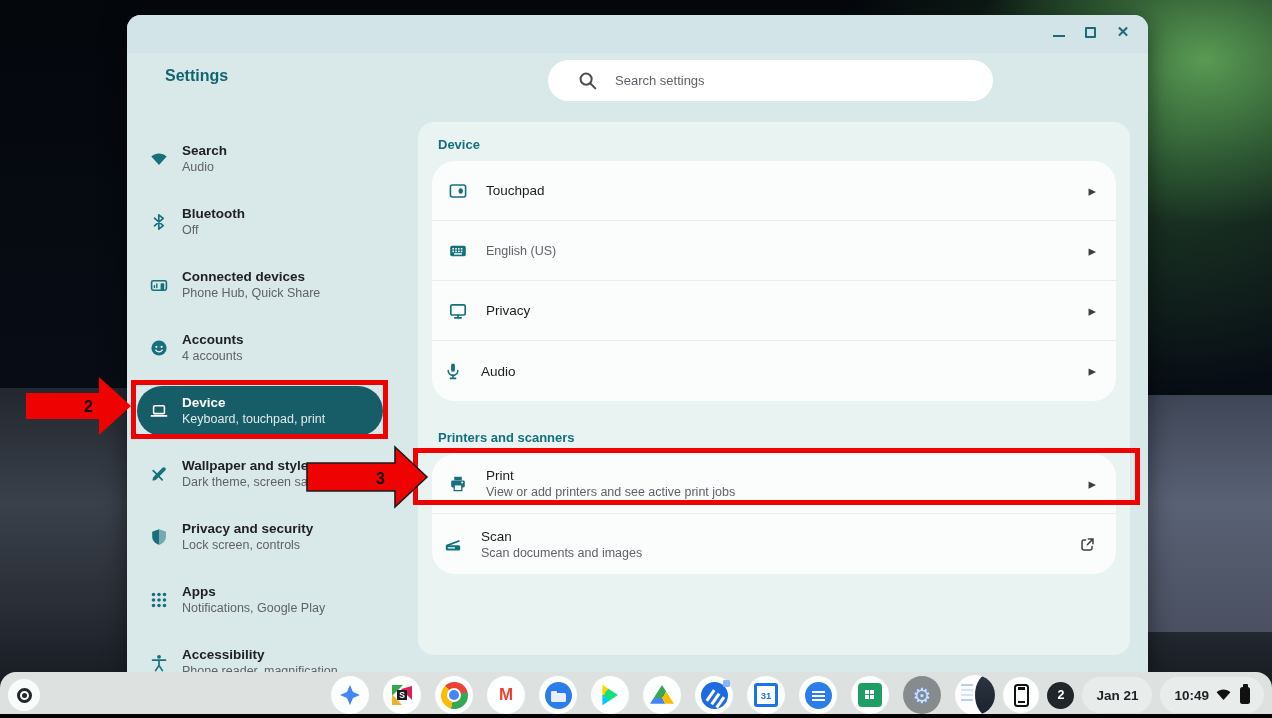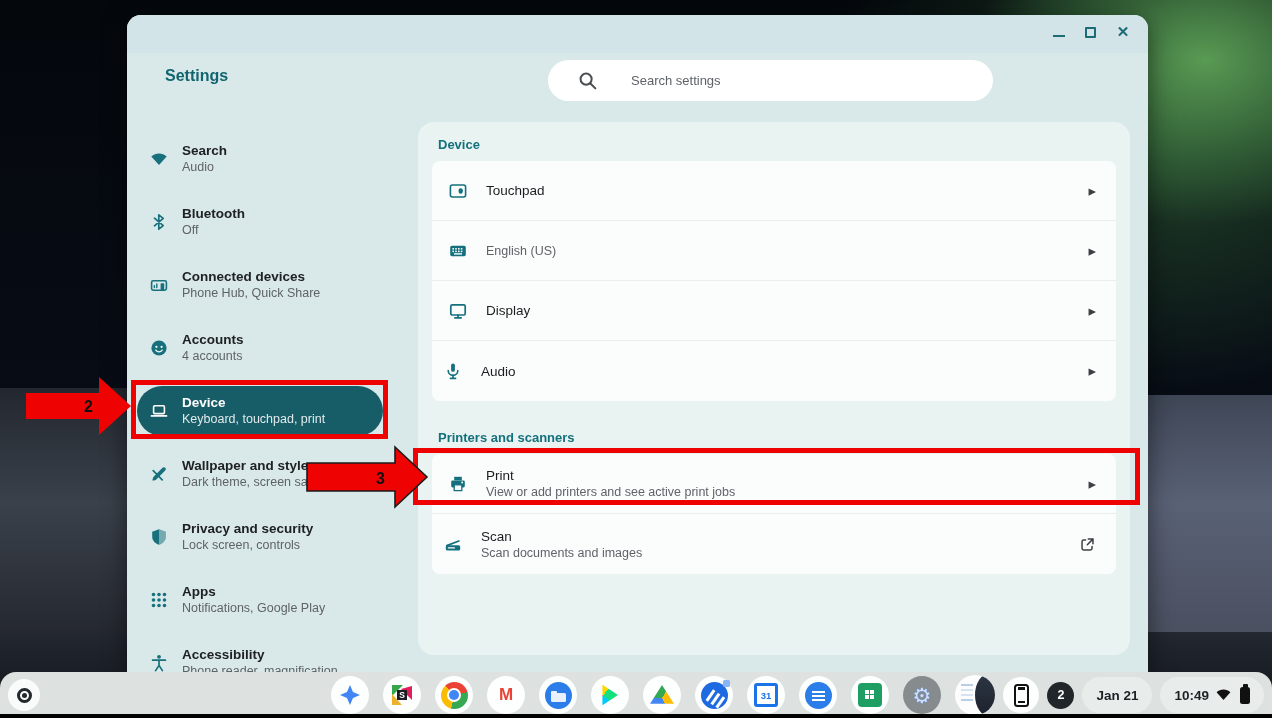--- a/index.html
+++ b/index.html
@@ -27,21 +27,21 @@
   .win-controls { position:absolute; top:10px; right:18px; display:flex; gap:20px; align-items:center; }
   .wc { width:14px; height:14px; display:flex; align-items:center; justify-content:center;
         color:#1d6b74; cursor:default; }
   .wc-min { border-bottom:2.5px solid #1d6b74; height:9px; width:12px; }
   .wc-max { width:11px; height:11px; border:2.5px solid #1d6b74; border-radius:1px; }
   .wc-close { font-size:15px; font-weight:bold; }
 
   .app-title { position:absolute; left:38px; top:52px; font-size:16px; font-weight:bold; color:#11656f; }
 
   .search-pill { position:absolute; left:421px; top:45px; width:445px; height:41px; background:#fff;
-      border-radius:21px; display:flex; align-items:center; padding-left:30px; gap:33px; }
+      border-radius:21px; display:flex; align-items:center; padding-left:30px; gap:17px; }
   .search-pill input { border:none; outline:none; font-size:13px; color:#3c4043; width:320px;
       font-family:"Liberation Sans",sans-serif; background:transparent; }
   .search-pill input::placeholder { color:#5f6368; }
 
   
   .sidebar { position:absolute; left:10px; top:112px; width:246px; }
   .side-item { height:63px; display:flex; align-items:center; padding-left:12px; gap:13px; cursor:pointer; }
   .side-item.sel { background:#175d67; border-radius:28px; height:50px; margin:6.5px 0; }
   .sicon { width:20px; height:20px; color:#17707b; flex:0 0 20px; display:flex; }
   .sicon svg { width:100%; height:100%; }
@@ -49,21 +49,21 @@
   .stext { display:flex; flex-direction:column; gap:2px; }
   .slabel { font-size:13.5px; font-weight:bold; color:#202124; }
   .ssub { font-size:12.5px; color:#5f6368; }
   .side-item.sel .slabel { color:#fff; }
   .side-item.sel .ssub { color:rgba(255,255,255,.87); }
 
   
   .panel { position:absolute; left:291px; top:107px; width:712px; height:533px;
       background:#e9f4f2; border-radius:16px; }
   .sec-label { font-size:13px; font-weight:bold; color:#14707c; margin:0 0 0 20px; padding-top:15px; }
-  .rows-card { background:#fbfdfd; border-radius:8px; margin:9px 14px 0 14px; overflow:hidden; }
+  .rows-card { background:#fbfdfd; border-radius:23px; margin:9px 14px 0 14px; overflow:hidden; }
   .row { height:60px; display:flex; align-items:center; padding:0 20px 0 16px; gap:10px;
       border-bottom:1px solid #e7eeec; cursor:pointer; }
   .row:last-child { border-bottom:none;padding-left:11px; }
   .ricon { width:20px; height:20px; color:#14707c; flex:0 0 20px; display:flex; }
   .ricon svg { width:100%; height:100%; }
   .rtext { display:flex; flex-direction:column; gap:2px; flex:1; margin-left:8px; }
   .rlabel { font-size:13.5px; color:#1b1e20; }
   .rsub { font-size:12.5px; color:#5f6368; }
   .chev { font-size:15px; color:#3c4043; }
   .ext { width:17px; height:17px; color:#3c4043; display:flex; }
@@ -333,21 +333,21 @@
         <span class="chev">▸</span>
       </div>
       <div class="row">
         <span class="ricon">
             <svg viewBox="0 0 20 20">
               <rect x="2.8" y="3.8" width="14.4" height="10.2" rx="1.4" fill="none" stroke="currentColor" stroke-width="1.7"></rect>
               <path d="M10 14 v2.4 M6.8 16.8 h6.4" stroke="currentColor" stroke-width="1.7" stroke-linecap="round"></path>
             </svg>
           </span>
         <div class="rtext">
-            <div class="rlabel">Display</div>
+            <div class="rlabel">Privacy</div>
           </div>
         <span class="chev">▸</span>
       </div>
       <div class="row">
         <span class="ricon">
             <svg viewBox="0 0 20 20">
               <rect x="8.1" y="2.6" width="3.8" height="8.2" rx="1.9" fill="currentColor"></rect>
               <path d="M5.2 9.6 c0 2.7 2.1 4.8 4.8 4.8 s4.8-2.1 4.8-4.8" fill="none" stroke="currentColor" stroke-width="1.6" stroke-linecap="round"></path>
               <path d="M10 14.4 v2.2 M7.4 17.4 h5.2" stroke="currentColor" stroke-width="1.6" stroke-linecap="round"></path>
             </svg>

